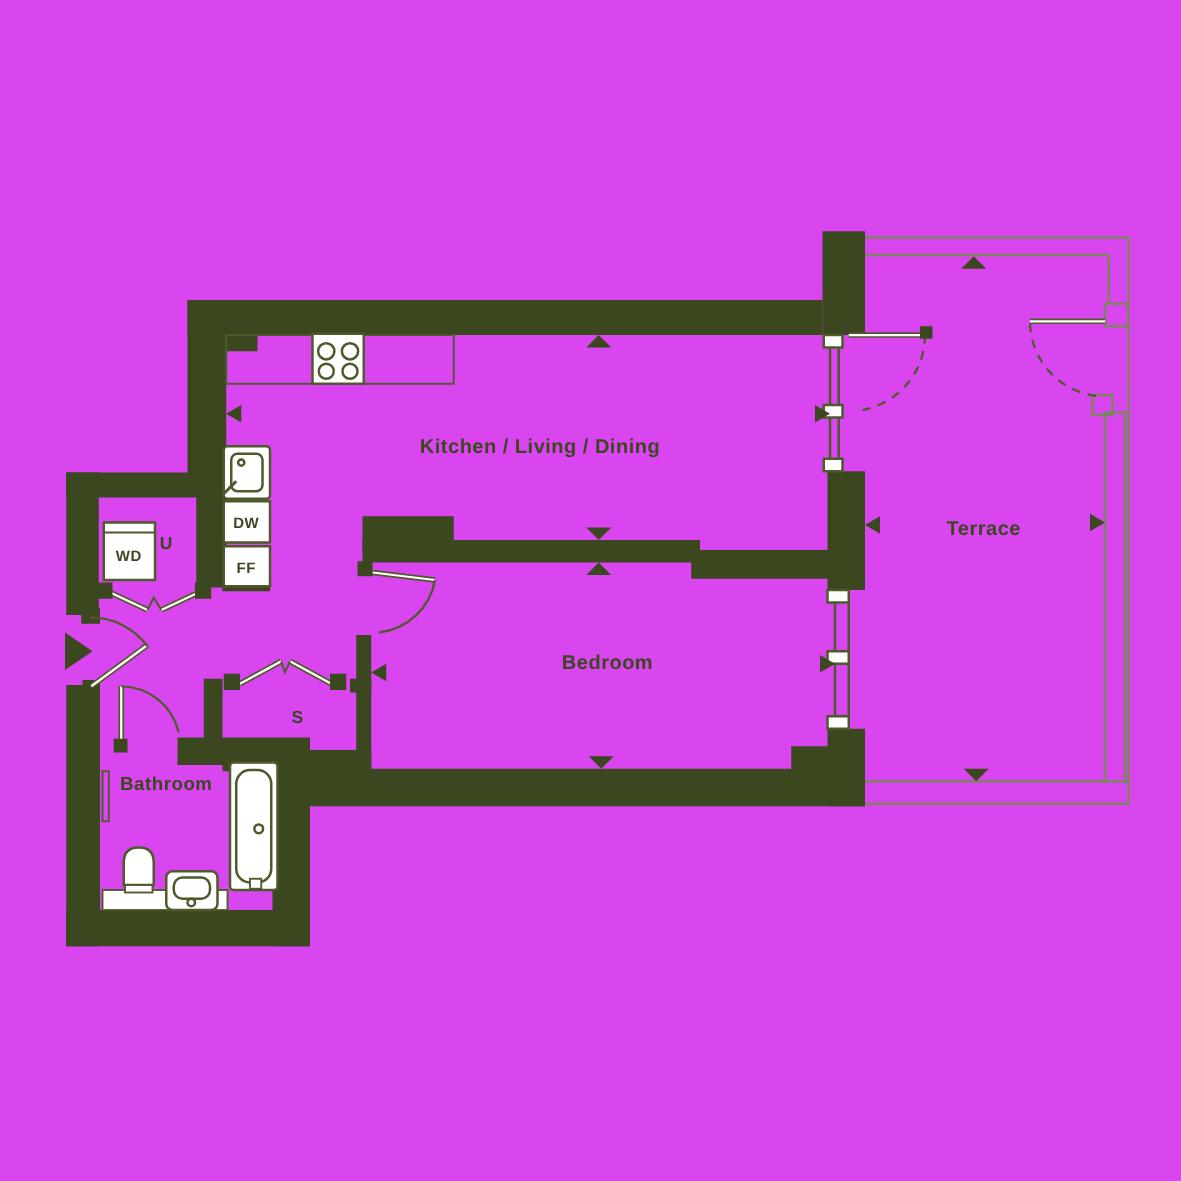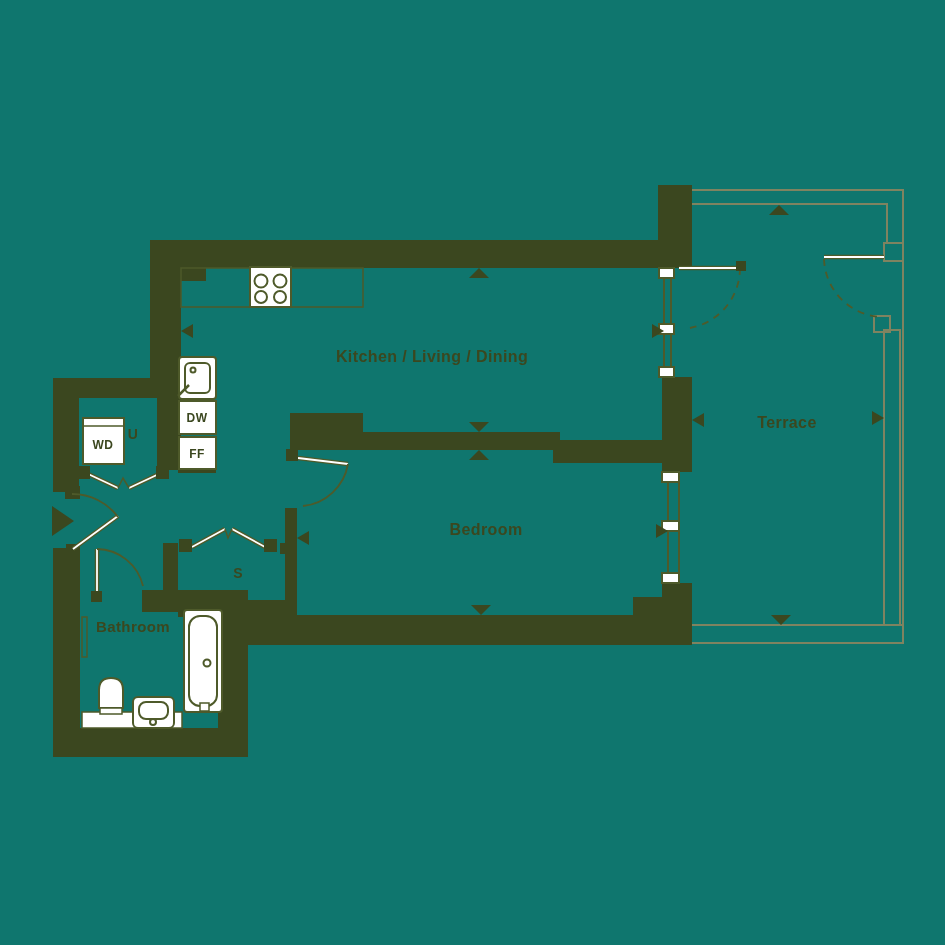--- a/index.html
+++ b/index.html
@@ -1,16 +1,16 @@
 <!DOCTYPE html>
 <html><head>
 <meta charset="utf-8">
 <style>
   html,body{margin:0;padding:0;background:#ffffff;}
-  .page{width:945px;height:945px;background:#0f766e;position:relative;overflow:hidden;
+  .page{width:945px;height:945px;background:#d946ef;position:relative;overflow:hidden;
         font-family:"Liberation Sans",sans-serif;}
   svg{display:block;}
   .nf{fill:none;}
   .fx{fill:#ffffff;}
   .core{stroke:#ffffff;}
   .dash{stroke-dasharray:7 6;}
   text{font-family:"Liberation Sans",sans-serif;font-weight:bold;letter-spacing:.4px;}
   .t16{font-size:16px;}
   .t15{font-size:15px;}
   .t14{font-size:14px;}

